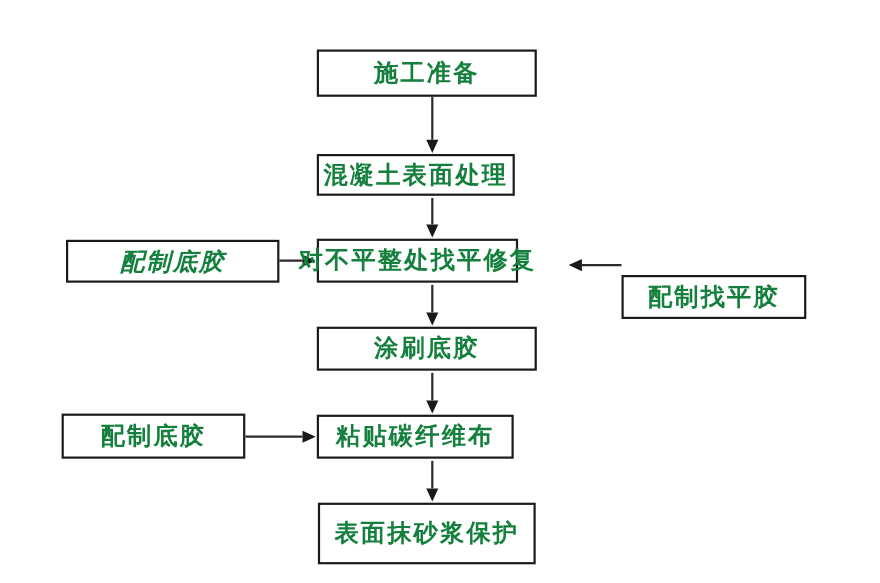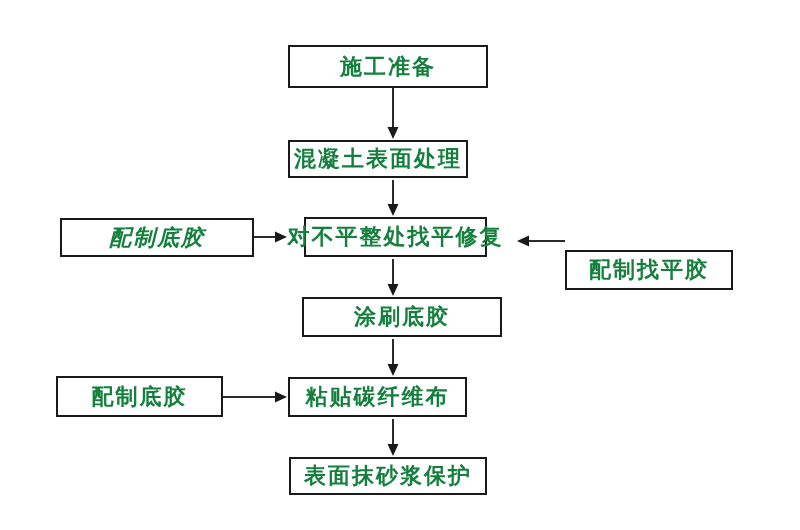--- a/index.html
+++ b/index.html
@@ -31,27 +31,27 @@
     align-items: center;
     justify-content: center;
     font-size: 22px;
     font-weight: 600;
     color: #15803d;
     letter-spacing: 2px;
     white-space: nowrap;
   }
   .n-prep        { left: 288px; top: 45px;  width: 200px; height: 43px; }
   .n-surface     { left: 288px; top: 140px; width: 180px; height: 38px; }
-  .n-level       { left: 288px; top: 217px; width: 183px; height: 40px; margin-left: 16px; }
+  .n-level       { left: 288px; top: 217px; width: 183px; height: 40px; }
   .n-primer-mix  { left: 60px;  top: 218px; width: 194px; height: 39px; font-style: italic; }
   .n-level-mix   { left: 565px; top: 218px; width: 168px; height: 40px; margin-top: 32px; }
-  .n-coat        { left: 288px; top: 297px; width: 200px; height: 40px; margin-left: 14px; }
+  .n-coat        { left: 288px; top: 297px; width: 200px; height: 40px; }
   .n-impreg-mix  { left: 56px;  top: 376px; width: 167px; height: 41px; }
   .n-fiber       { left: 288px; top: 377px; width: 179px; height: 40px; }
-  .n-mortar      { left: 289px; top: 457px; width: 198px; height: 38px; }
+  .n-mortar      { left: 289px; top: 457px; width: 198px; height: 56px; }
   .arrow-line { stroke: #2a2a2a; stroke-width: 2; }
   .arrow-head { fill: #1a1a1a; stroke: none; }
 </style>
 </head>
 <body>
 
 <div class="canvas">
 
   <svg class="arrow-layer" viewBox="0 0 800 530" xmlns="http://www.w3.org/2000/svg">
     <g>

